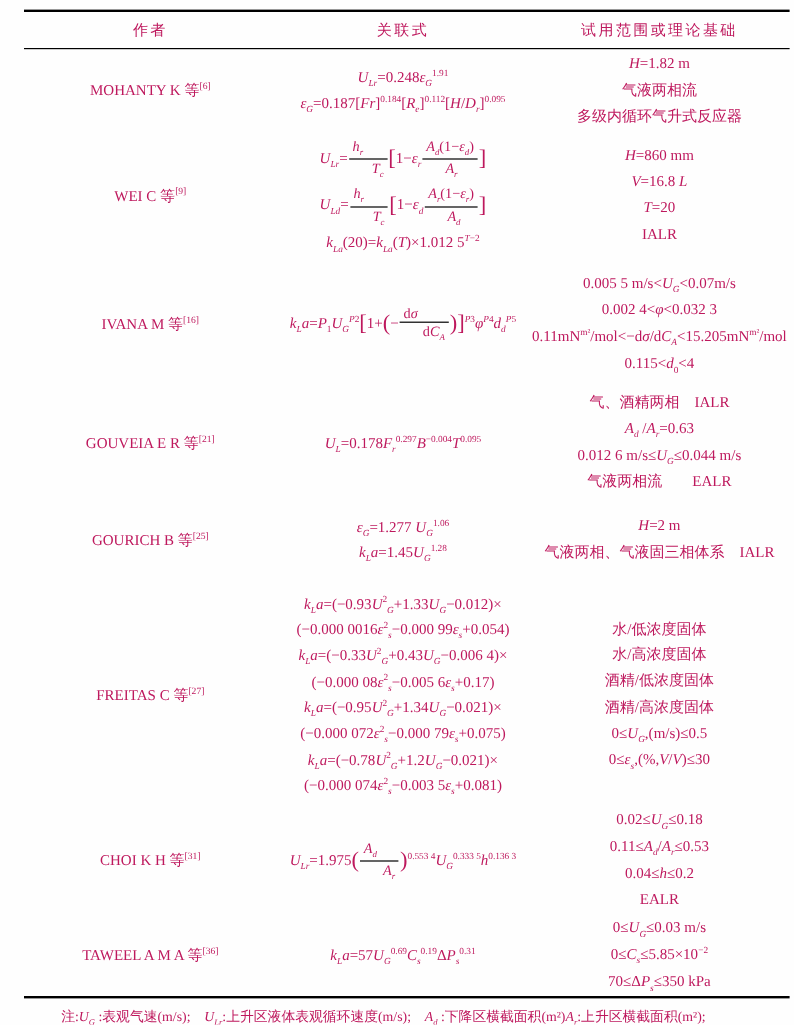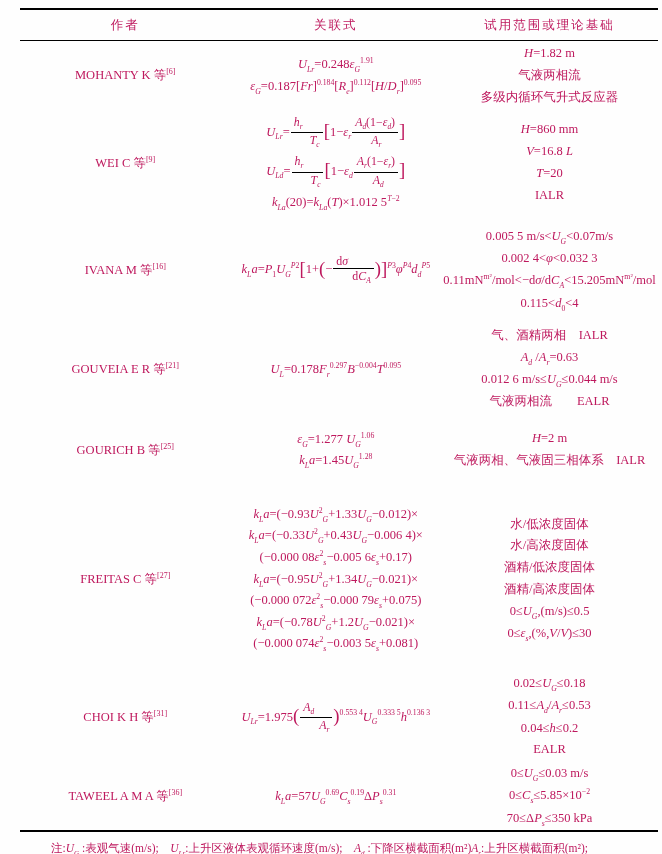--- a/index.html
+++ b/index.html
@@ -114,20 +114,21 @@
         </div>
         <div class="cell conditions-cell">
           <div class="condition-line"><i>H</i>=2 <span class="rm">m</span></div>
           <div class="condition-line">气液两相、气液固三相体系　<span class="rm">IALR</span></div>
         </div>
       </div>
       <div class="grid row">
         <div class="cell author-cell"><span class="author-name">FREITAS C 等</span><sup class="ref">[27]</sup></div>
         <div class="cell formula-cell">
           <div class="formula-line"><i>k</i><sub><i>L</i></sub><i>a</i>=(−0.93<i>U</i><sup>2</sup><sub><i>G</i></sub>+1.33<i>U</i><sub><i>G</i></sub>−0.012)×</div>
+          <div class="formula-line">(−0.000 0016<i>ε</i><sup>2</sup><sub><i>s</i></sub>−0.000 99<i>ε</i><sub><i>s</i></sub>+0.054)</div>
           <div class="formula-line"><i>k</i><sub><i>L</i></sub><i>a</i>=(−0.33<i>U</i><sup>2</sup><sub><i>G</i></sub>+0.43<i>U</i><sub><i>G</i></sub>−0.006 4)×</div>
           <div class="formula-line">(−0.000 08<i>ε</i><sup>2</sup><sub><i>s</i></sub>−0.005 6<i>ε</i><sub><i>s</i></sub>+0.17)</div>
           <div class="formula-line"><i>k</i><sub><i>L</i></sub><i>a</i>=(−0.95<i>U</i><sup>2</sup><sub><i>G</i></sub>+1.34<i>U</i><sub><i>G</i></sub>−0.021)×</div>
           <div class="formula-line">(−0.000 072<i>ε</i><sup>2</sup><sub><i>s</i></sub>−0.000 79<i>ε</i><sub><i>s</i></sub>+0.075)</div>
           <div class="formula-line"><i>k</i><sub><i>L</i></sub><i>a</i>=(−0.78<i>U</i><sup>2</sup><sub><i>G</i></sub>+1.2<i>U</i><sub><i>G</i></sub>−0.021)×</div>
           <div class="formula-line">(−0.000 074<i>ε</i><sup>2</sup><sub><i>s</i></sub>−0.003 5<i>ε</i><sub><i>s</i></sub>+0.081)</div>
         </div>
         <div class="cell conditions-cell">
           <div class="condition-line">水/低浓度固体</div>
           <div class="condition-line">水/高浓度固体</div>

